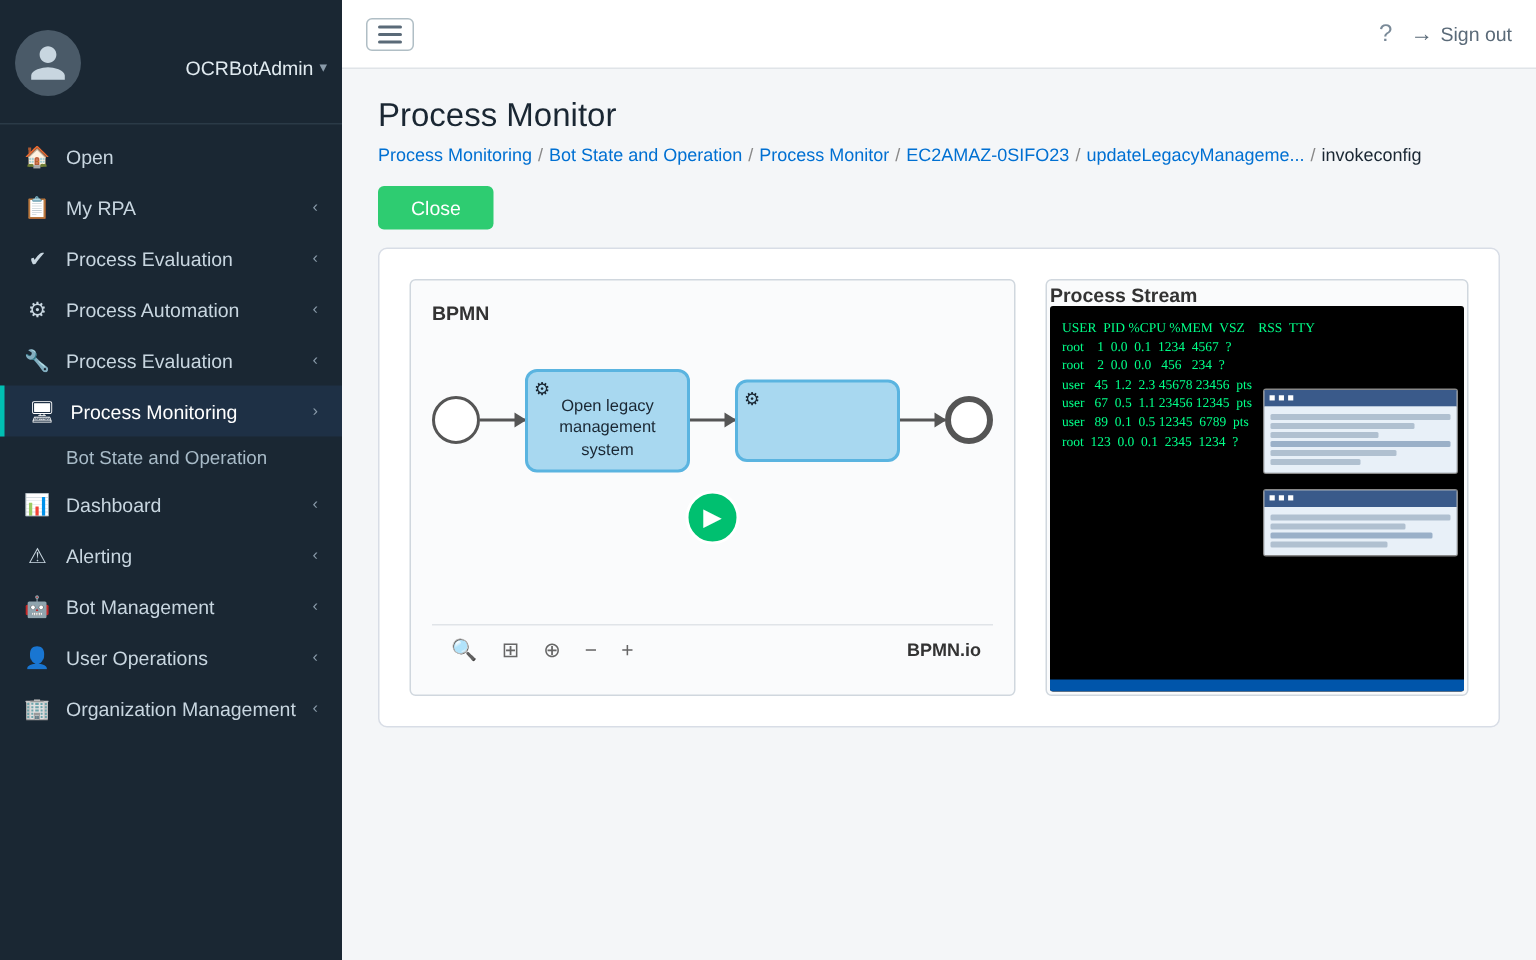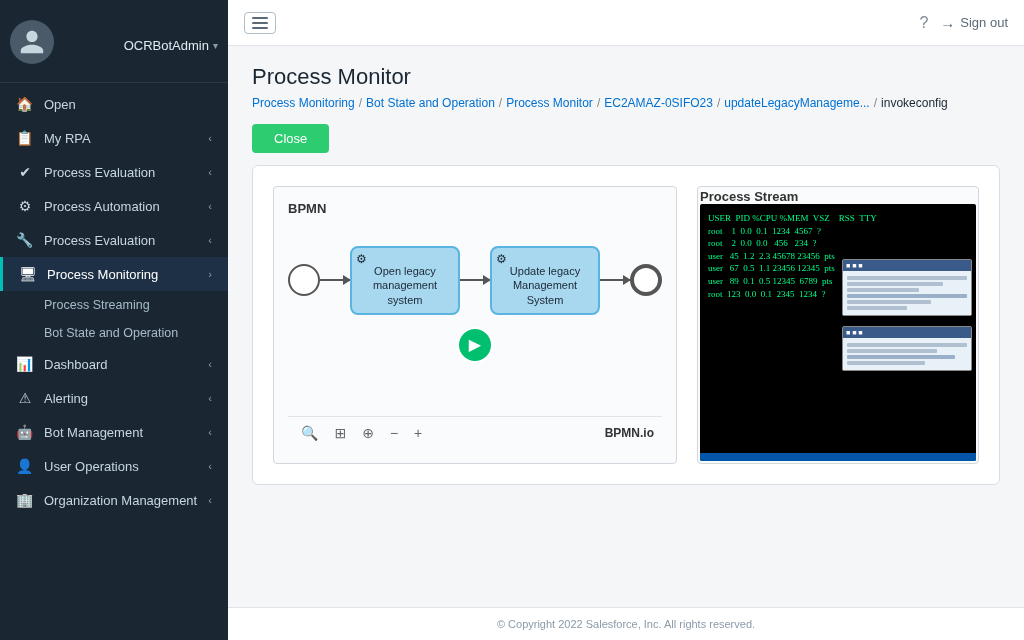--- a/index.html
+++ b/index.html
@@ -358,23 +358,20 @@
       <span class="nav-label">Process Evaluation</span>
       <span class="nav-arrow">‹</span>
     </div>
 
     <div class="nav-item active">
       <span class="nav-icon">🖥</span>
       <span class="nav-label">Process Monitoring</span>
       <span class="nav-arrow">›</span>
     </div>
 
-    <div class="nav-sub-item">
-      <span>Process Streaming</span>
-    </div>
     <div class="nav-sub-item">
       <span>Bot State and Operation</span>
     </div>
 
     <div class="nav-item">
       <span class="nav-icon">📊</span>
       <span class="nav-label">Dashboard</span>
       <span class="nav-arrow">‹</span>
     </div>
 
@@ -457,21 +454,20 @@
               <span class="task-icon">⚙</span>
               <span class="bpmn-task-label">Open legacy management system</span>
             </div>
 
             <div style="width:30px;height:2px;background:#555;position:relative;flex-shrink:0;">
               <div style="position:absolute;right:-1px;top:-4px;border-left:8px solid #555;border-top:5px solid transparent;border-bottom:5px solid transparent;"></div>
             </div>
 
             <div class="bpmn-task">
               <span class="task-icon">⚙</span>
-              <span class="bpmn-task-label">Update legacy Management System</span>
             </div>
 
             <div style="width:30px;height:2px;background:#555;position:relative;flex-shrink:0;">
               <div style="position:absolute;right:-1px;top:-4px;border-left:8px solid #555;border-top:5px solid transparent;border-bottom:5px solid transparent;"></div>
             </div>
 
             <div class="bpmn-circle end-circle"></div>
           </div>
 
           <div style="display:flex;justify-content:center;margin-top:-18px;margin-bottom:10px;">
@@ -525,16 +521,13 @@
                 <div style="height:4px;background:#b0c0d0;margin:2px 0;border-radius:1px;width:65%;"></div>
               </div>
             </div>
           </div>
           <div style="background:#0055aa;height:8px;position:absolute;bottom:0;left:0;width:100%;"></div>
         </div>
       </div>
     </div>
   </div>
 
-  <div class="footer">
-    <span>© Copyright 2022 Salesforce, Inc. All rights reserved.</span>
-  </div>
 </div>
 
 </body></html>

